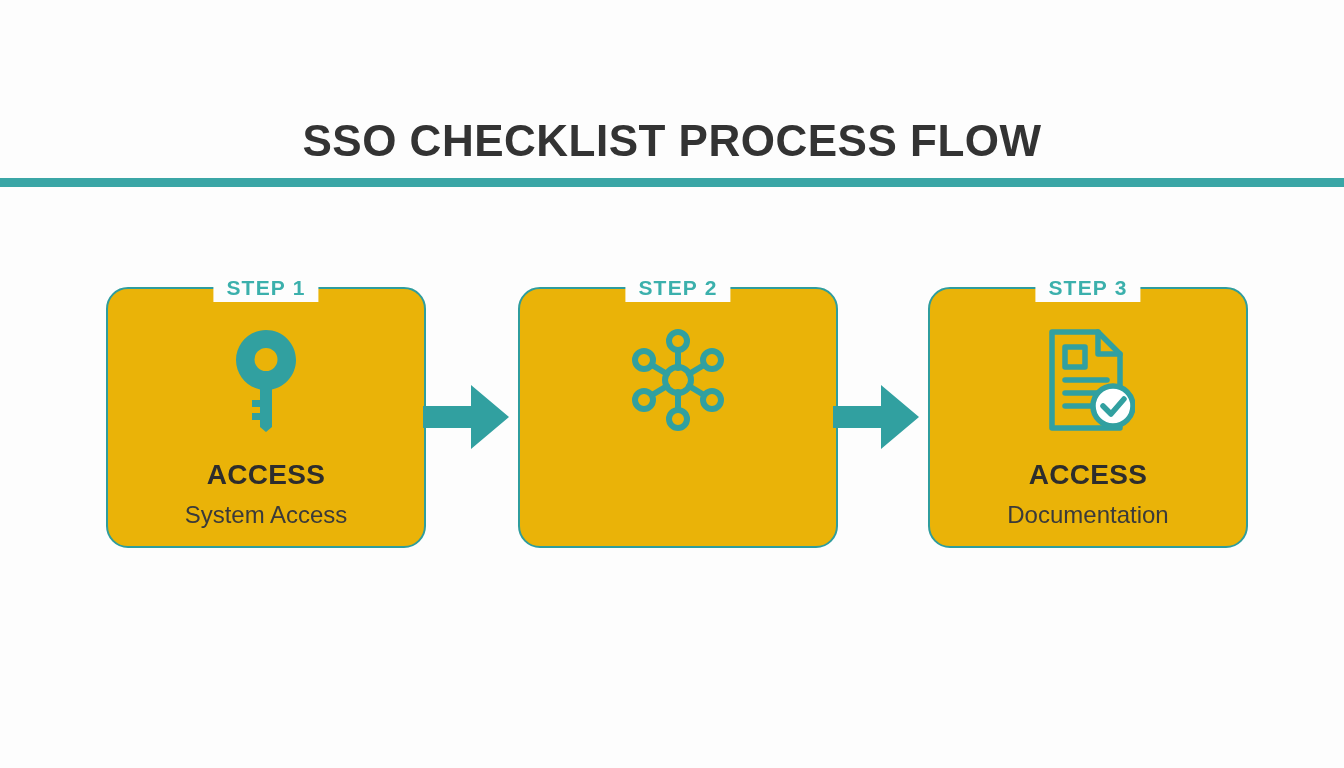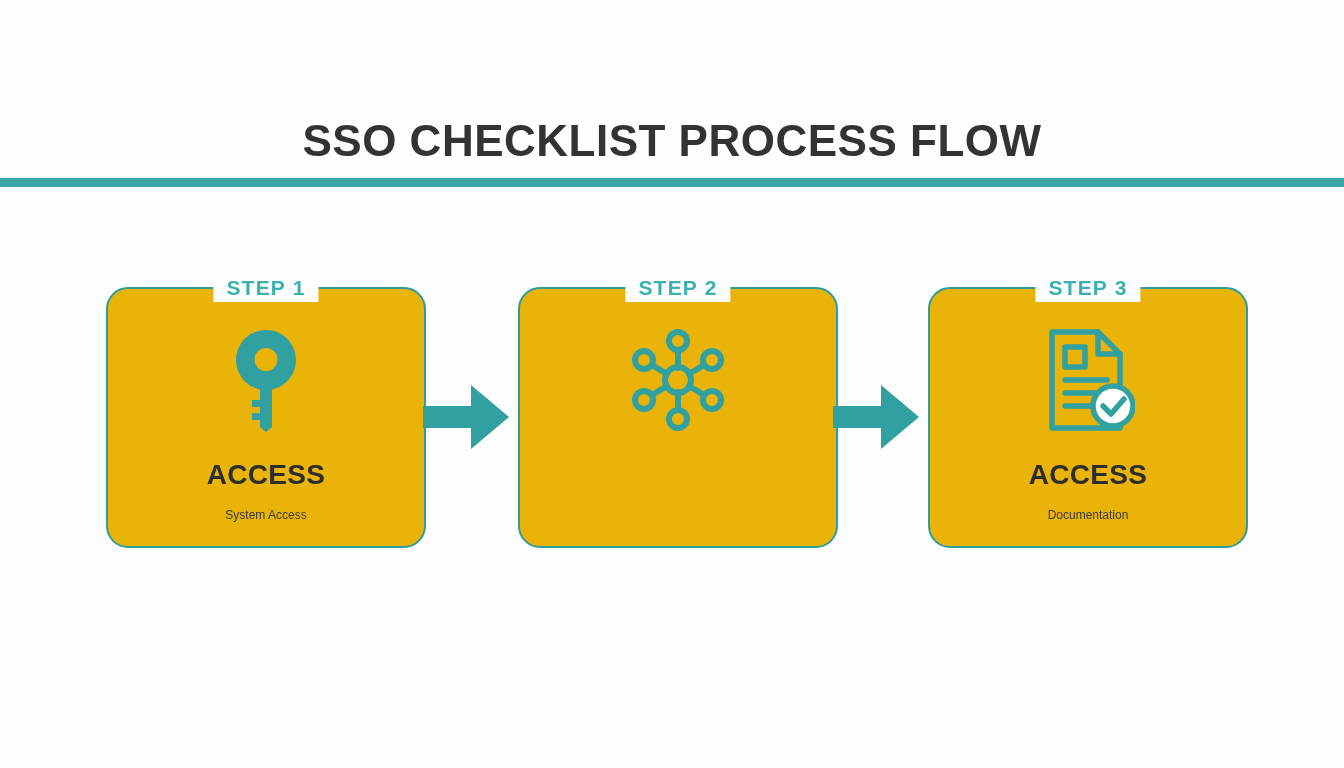--- a/index.html
+++ b/index.html
@@ -110,21 +110,21 @@
     line-height: 34px;
     white-space: nowrap;
   }
 
   .card-subtitle {
     position: absolute;
     top: 213px;
     left: 0;
     width: 100%;
     text-align: center;
-    font-size: 12px;
+    font-size: 24px;
     font-weight: normal;
     color: #3a3a3a;
     line-height: 26px;
     white-space: nowrap;
   }
 
   
   .arrow {
     position: absolute;
     top: 94px;

